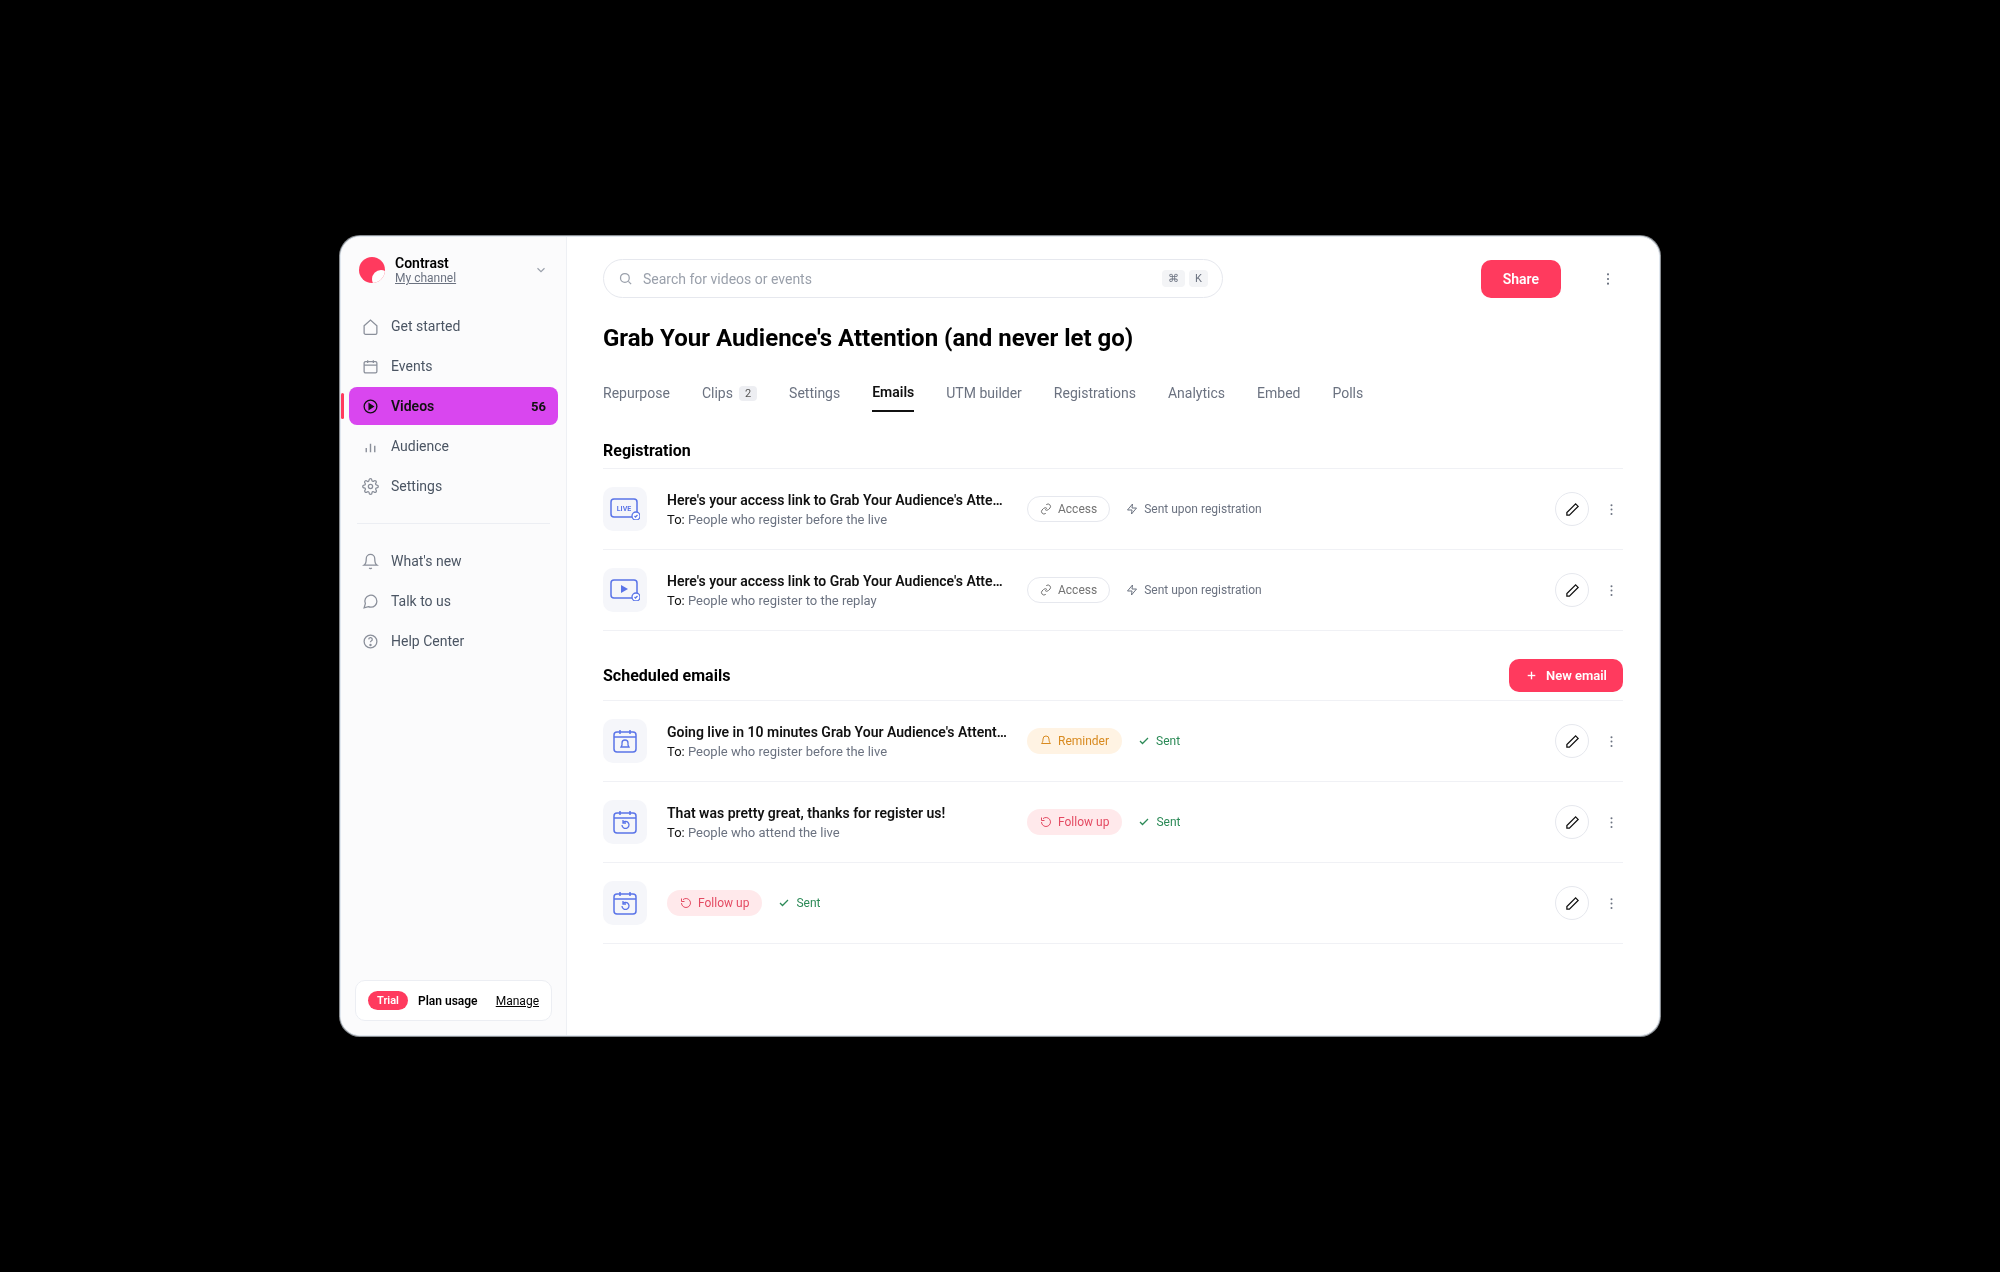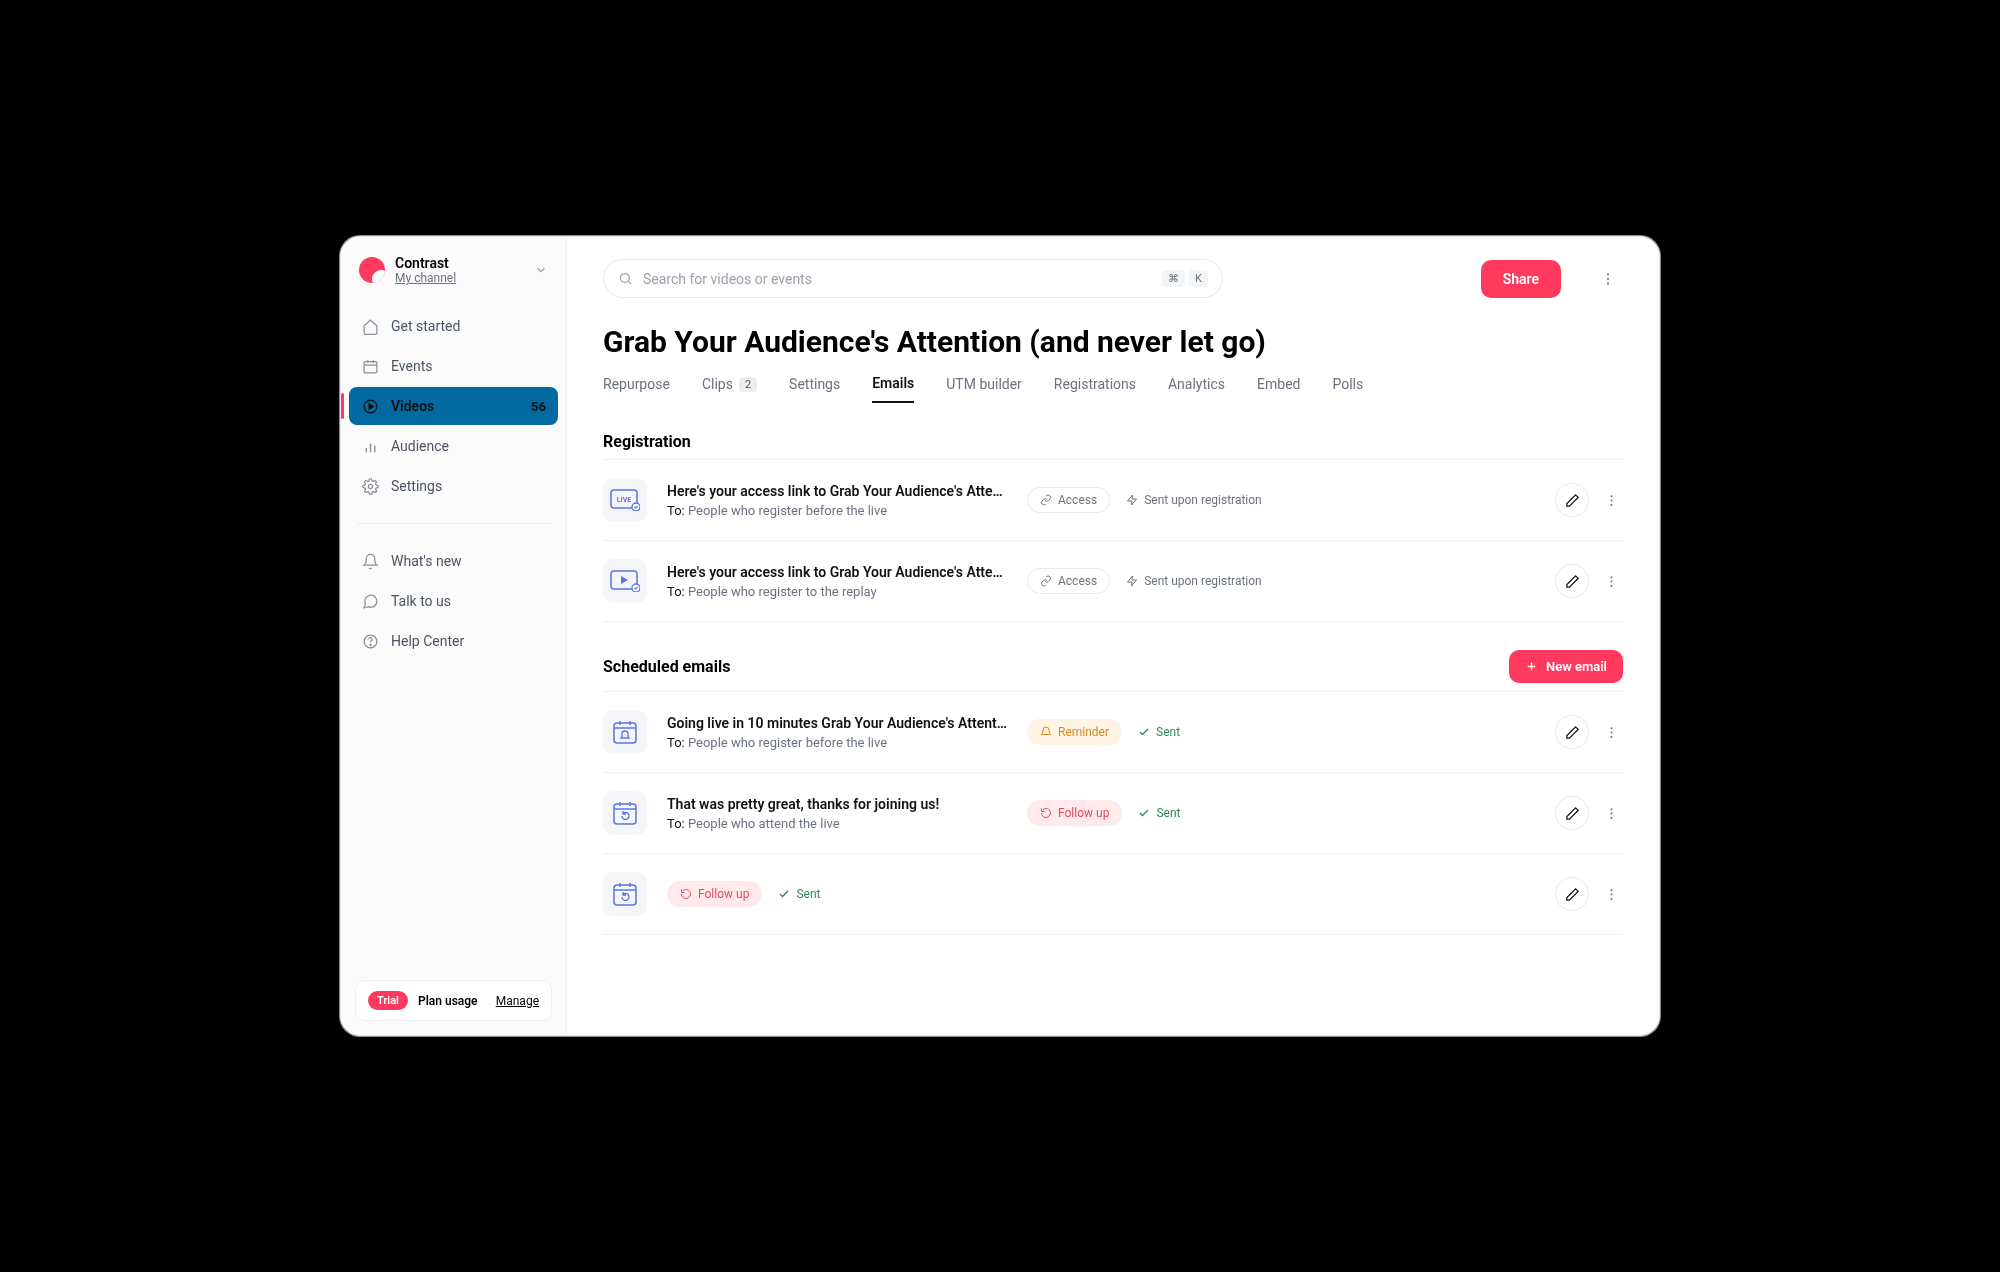--- a/index.html
+++ b/index.html
@@ -7,38 +7,38 @@
 .app{width:1320px;height:800px;background:#fff;border-radius:20px;border:1px solid #e0e7ef;display:flex;overflow:hidden;box-shadow:0 0 0 1px rgba(230,236,244,.6)}
 .sidebar{width:226px;border-right:1px solid #eef0f4;display:flex;flex-direction:column;background:#fbfbfc}
 .sb-header{display:flex;align-items:center;padding:18px 18px 22px;gap:10px}
 .logo{width:26px;height:26px;border-radius:50%;background:#ff3a5e;position:relative;overflow:hidden}
 .logo::after{content:"";position:absolute;width:70%;height:70%;background:#fff;border-radius:50%;right:-20%;bottom:-20%}
 .sb-title{font-size:14px;font-weight:600}
 .sb-subtitle{font-size:12px;color:#6b7280;text-decoration:underline}
 .sb-expand{margin-left:auto;color:#9aa0ab}
 .nav{display:flex;flex-direction:column;gap:2px;padding:0 8px}
 .nav-item{display:flex;align-items:center;gap:12px;padding:10px 12px;border-radius:8px;font-size:14px;color:#4b5563;cursor:pointer;position:relative}
-.nav-item.active{background:#0369a1;color:#111;font-weight:600}
+.nav-item.active{background:#d946ef;color:#111;font-weight:600}
 .nav-item.active::before{content:"";position:absolute;left:-8px;top:6px;bottom:6px;width:3px;background:#ff3a5e;border-radius:2px}
 .nav-icon{width:18px;height:18px;flex-shrink:0;display:flex;align-items:center;justify-content:center}
 .nav-count{margin-left:auto;font-size:13px;font-weight:700}
 .nav-sep{height:1px;background:#eceef3;margin:18px 16px}
 .sb-footer{margin-top:auto;padding:14px}
 .plan-box{border:1px solid #eceef3;border-radius:10px;padding:10px 12px;display:flex;align-items:center;gap:10px;background:#fff}
 .trial-badge{background:#ff3a5e;color:#fff;font-size:11px;font-weight:600;padding:3px 9px;border-radius:10px}
 .plan-label{font-size:12px;font-weight:600}
 .plan-manage{margin-left:auto;font-size:12px;text-decoration:underline}
 .main{flex:1;display:flex;flex-direction:column;padding:22px 36px;overflow:auto}
 .top-row{display:flex;align-items:center;gap:32px;margin-bottom:26px}
 .search{flex:0 0 620px;display:flex;align-items:center;gap:10px;border:1px solid #e6e8ee;border-radius:22px;padding:10px 14px;color:#9aa0ab}
 .kbd-group{margin-left:auto;display:flex;gap:4px}
 .kbd{background:#f3f4f6;border-radius:4px;padding:2px 6px;font-size:11px;color:#6b7280}
 .share-btn{background:#ff3a5e;color:#fff;border:none;border-radius:10px;padding:11px 22px;font-size:14px;font-weight:600;cursor:pointer;margin-left:auto}
 .more-btn{width:30px;height:36px;display:flex;align-items:center;justify-content:center;color:#6b7280;cursor:pointer}
-h1.page-title{font-size:30px;font-weight:700;margin-bottom:16px}
+h1.page-title{font-size:24px;font-weight:700;margin-bottom:32px}
 .tabs{display:flex;gap:32px;border-bottom:1px solid transparent;margin-bottom:28px}
 .tab{font-size:14px;color:#6b7280;padding-bottom:10px;cursor:pointer;display:flex;align-items:center;gap:6px}
 .tab.active{color:#111;font-weight:600;border-bottom:2px solid #111}
 .tab-badge{background:#edeef2;color:#555;font-size:11px;border-radius:4px;padding:1px 6px}
 h2.section-title{font-size:16px;font-weight:700;margin-bottom:8px}
 .section-header{display:flex;align-items:center;justify-content:space-between;margin-top:28px;margin-bottom:8px}
 .new-email-btn{display:flex;align-items:center;gap:8px;background:#ff3a5e;color:#fff;border:none;border-radius:10px;padding:9px 16px;font-size:13px;font-weight:600;cursor:pointer}
 .row{display:flex;align-items:center;gap:20px;padding:18px 0;border-top:1px solid #f0f1f5}
 .row:last-child{border-bottom:1px solid #f0f1f5}
 .row-icon{width:44px;height:44px;border-radius:10px;background:#f5f6fa;display:flex;align-items:center;justify-content:center;flex-shrink:0}
@@ -388,21 +388,21 @@
             <svg width="26" height="26" viewBox="0 0 26 26">
               <rect x="2" y="4" width="22" height="20" rx="3" fill="none" stroke="#5a74e8" stroke-width="1.5"></rect>
               <line x1="2" y1="9" x2="24" y2="9" stroke="#5a74e8" stroke-width="1.5"></line>
               <line x1="8" y1="2" x2="8" y2="6" stroke="#5a74e8" stroke-width="1.5"></line>
               <line x1="18" y1="2" x2="18" y2="6" stroke="#5a74e8" stroke-width="1.5"></line>
               <path d="M10 16a3.5 3.5 0 1 0 1-2.5" fill="none" stroke="#5a74e8" stroke-width="1.3"></path>
               <polyline points="11,11 11,14 14,14" fill="none" stroke="#5a74e8" stroke-width="1.3"></polyline>
             </svg>
           </div>
           <div class="row-body">
-            <div class="row-title">That was pretty great, thanks for joining us!</div>
+            <div class="row-title">That was pretty great, thanks for register us!</div>
             <div class="row-sub"><b>To:</b> People who attend the live</div>
           </div>
           <div class="tags">
             <span class="pill followup">
               <span>
                 <svg width="12" height="12" viewBox="0 0 24 24" fill="none" stroke="currentColor" stroke-width="2">
                   <path d="M3 12a9 9 0 1 0 3-6.7"></path>
                   <polyline points="3 3 3 9 9 9"></polyline>
                 </svg>
               </span>

